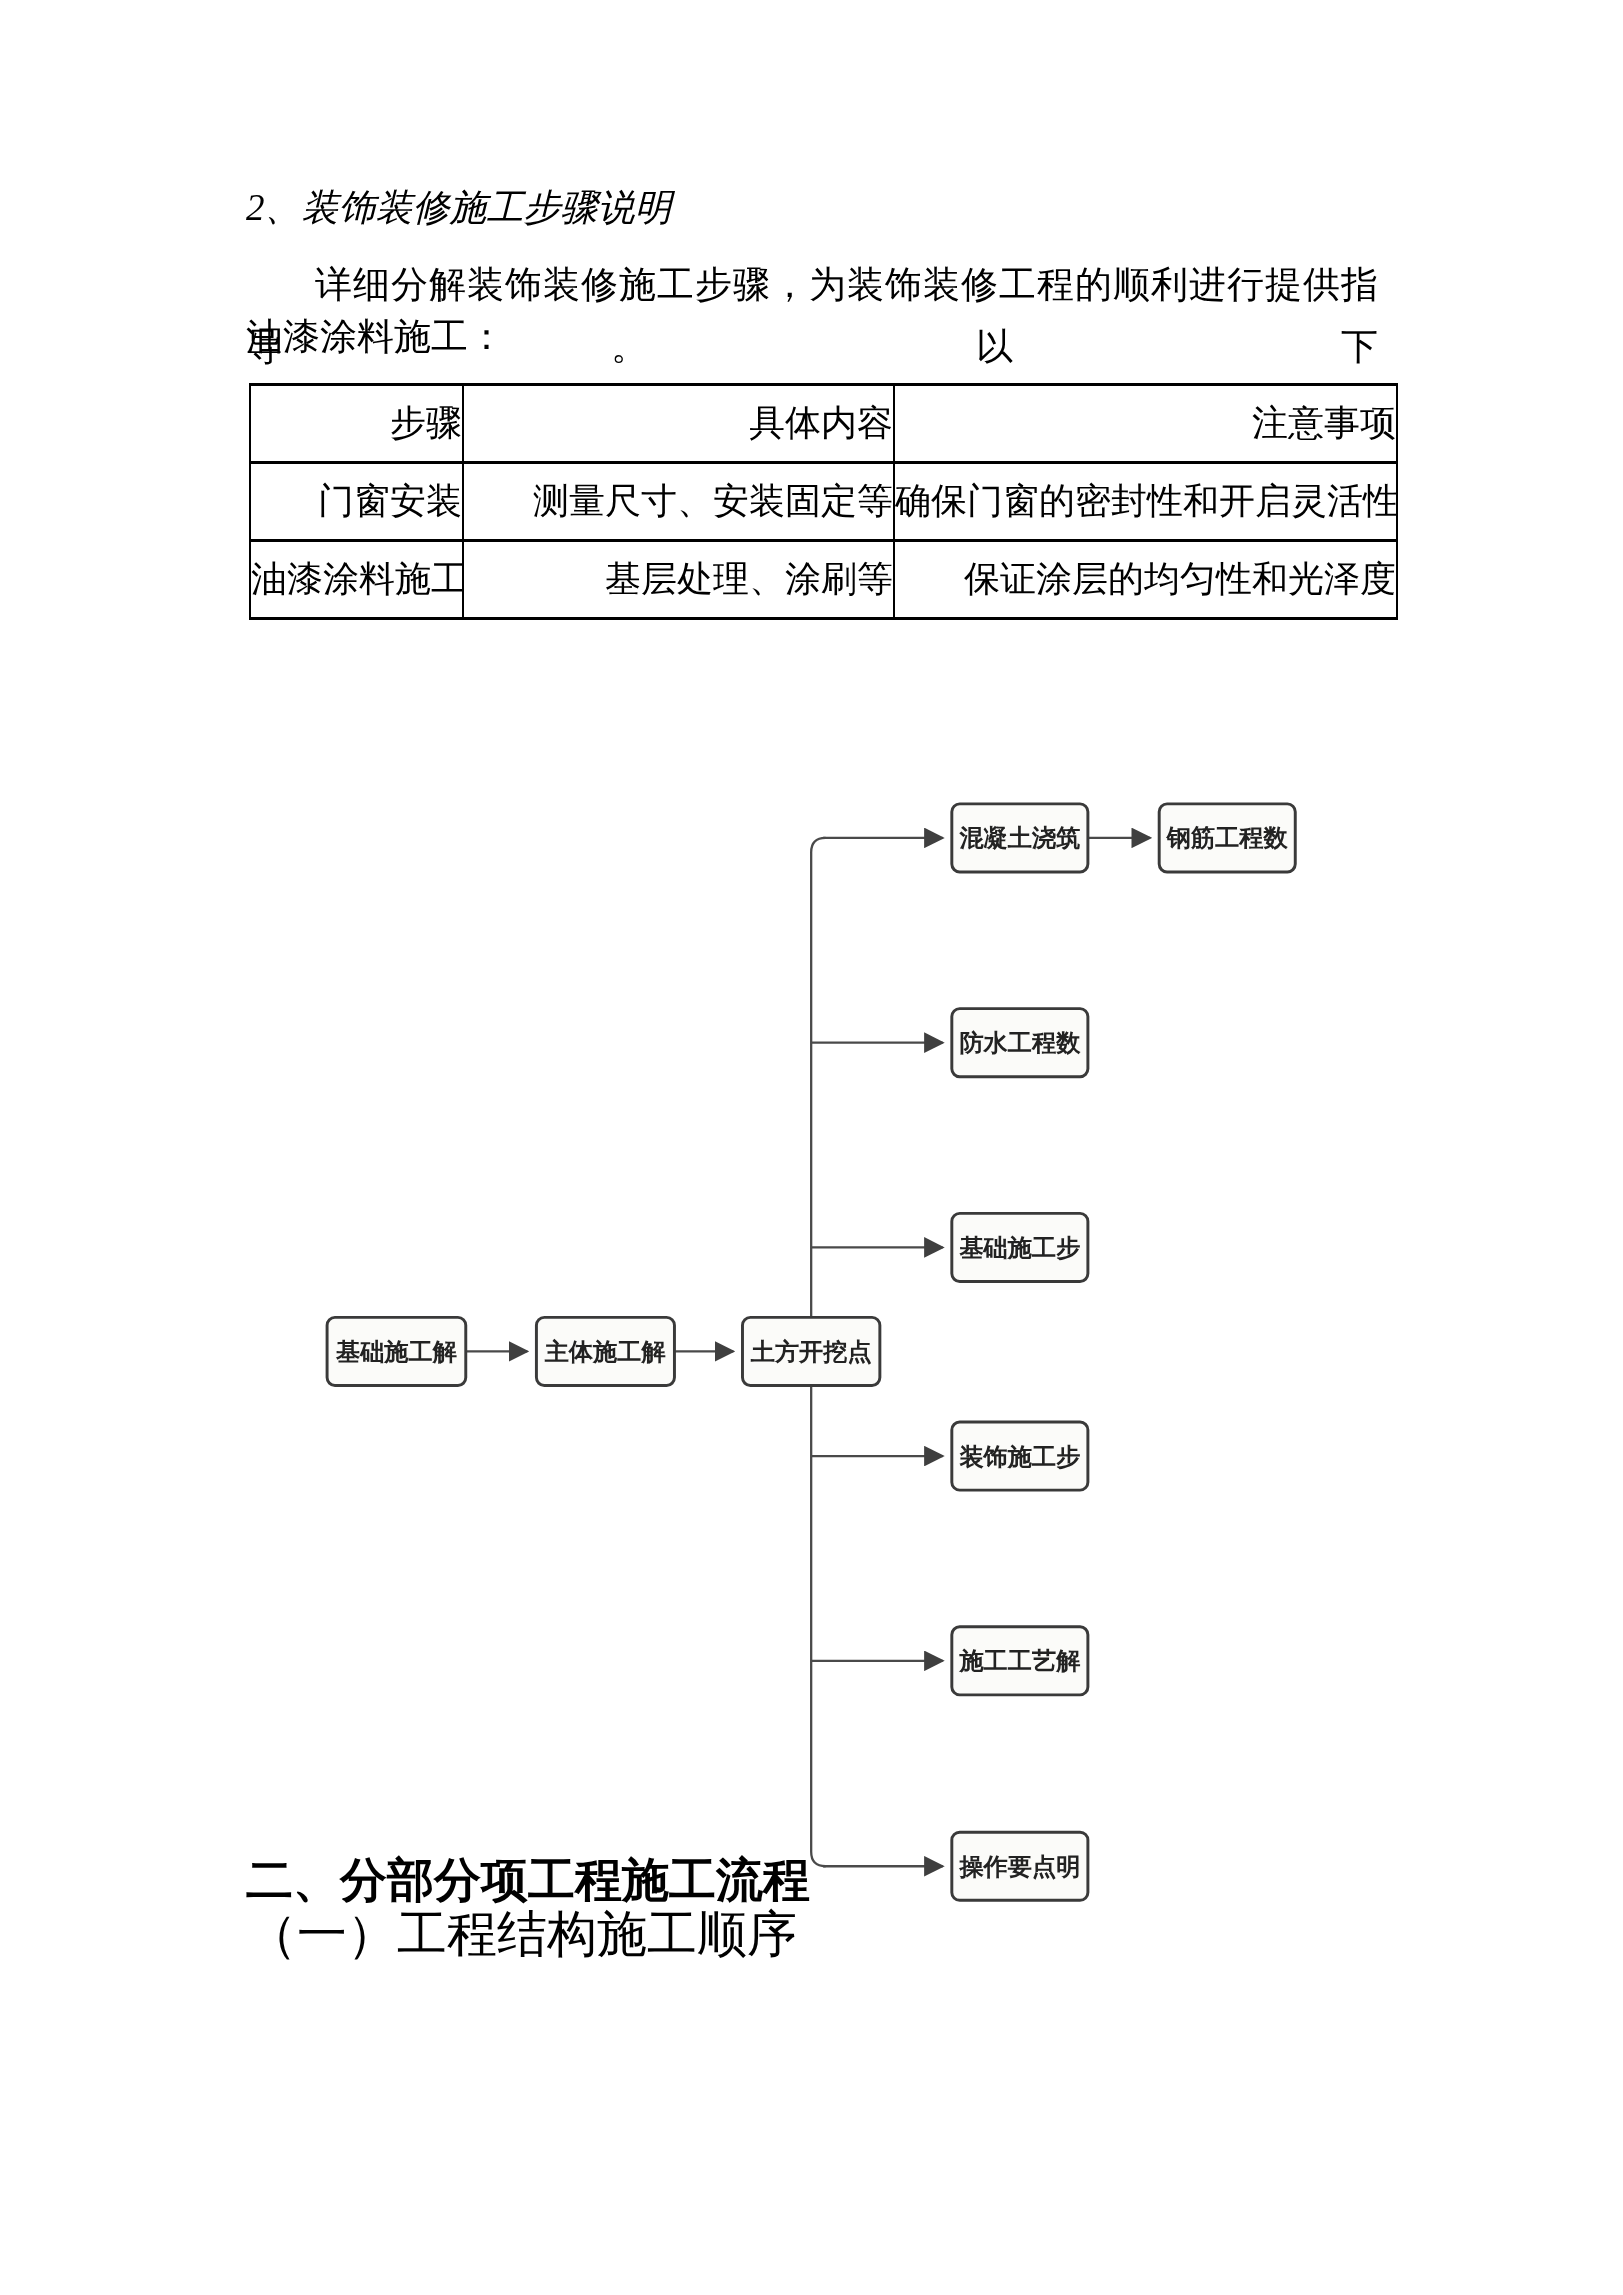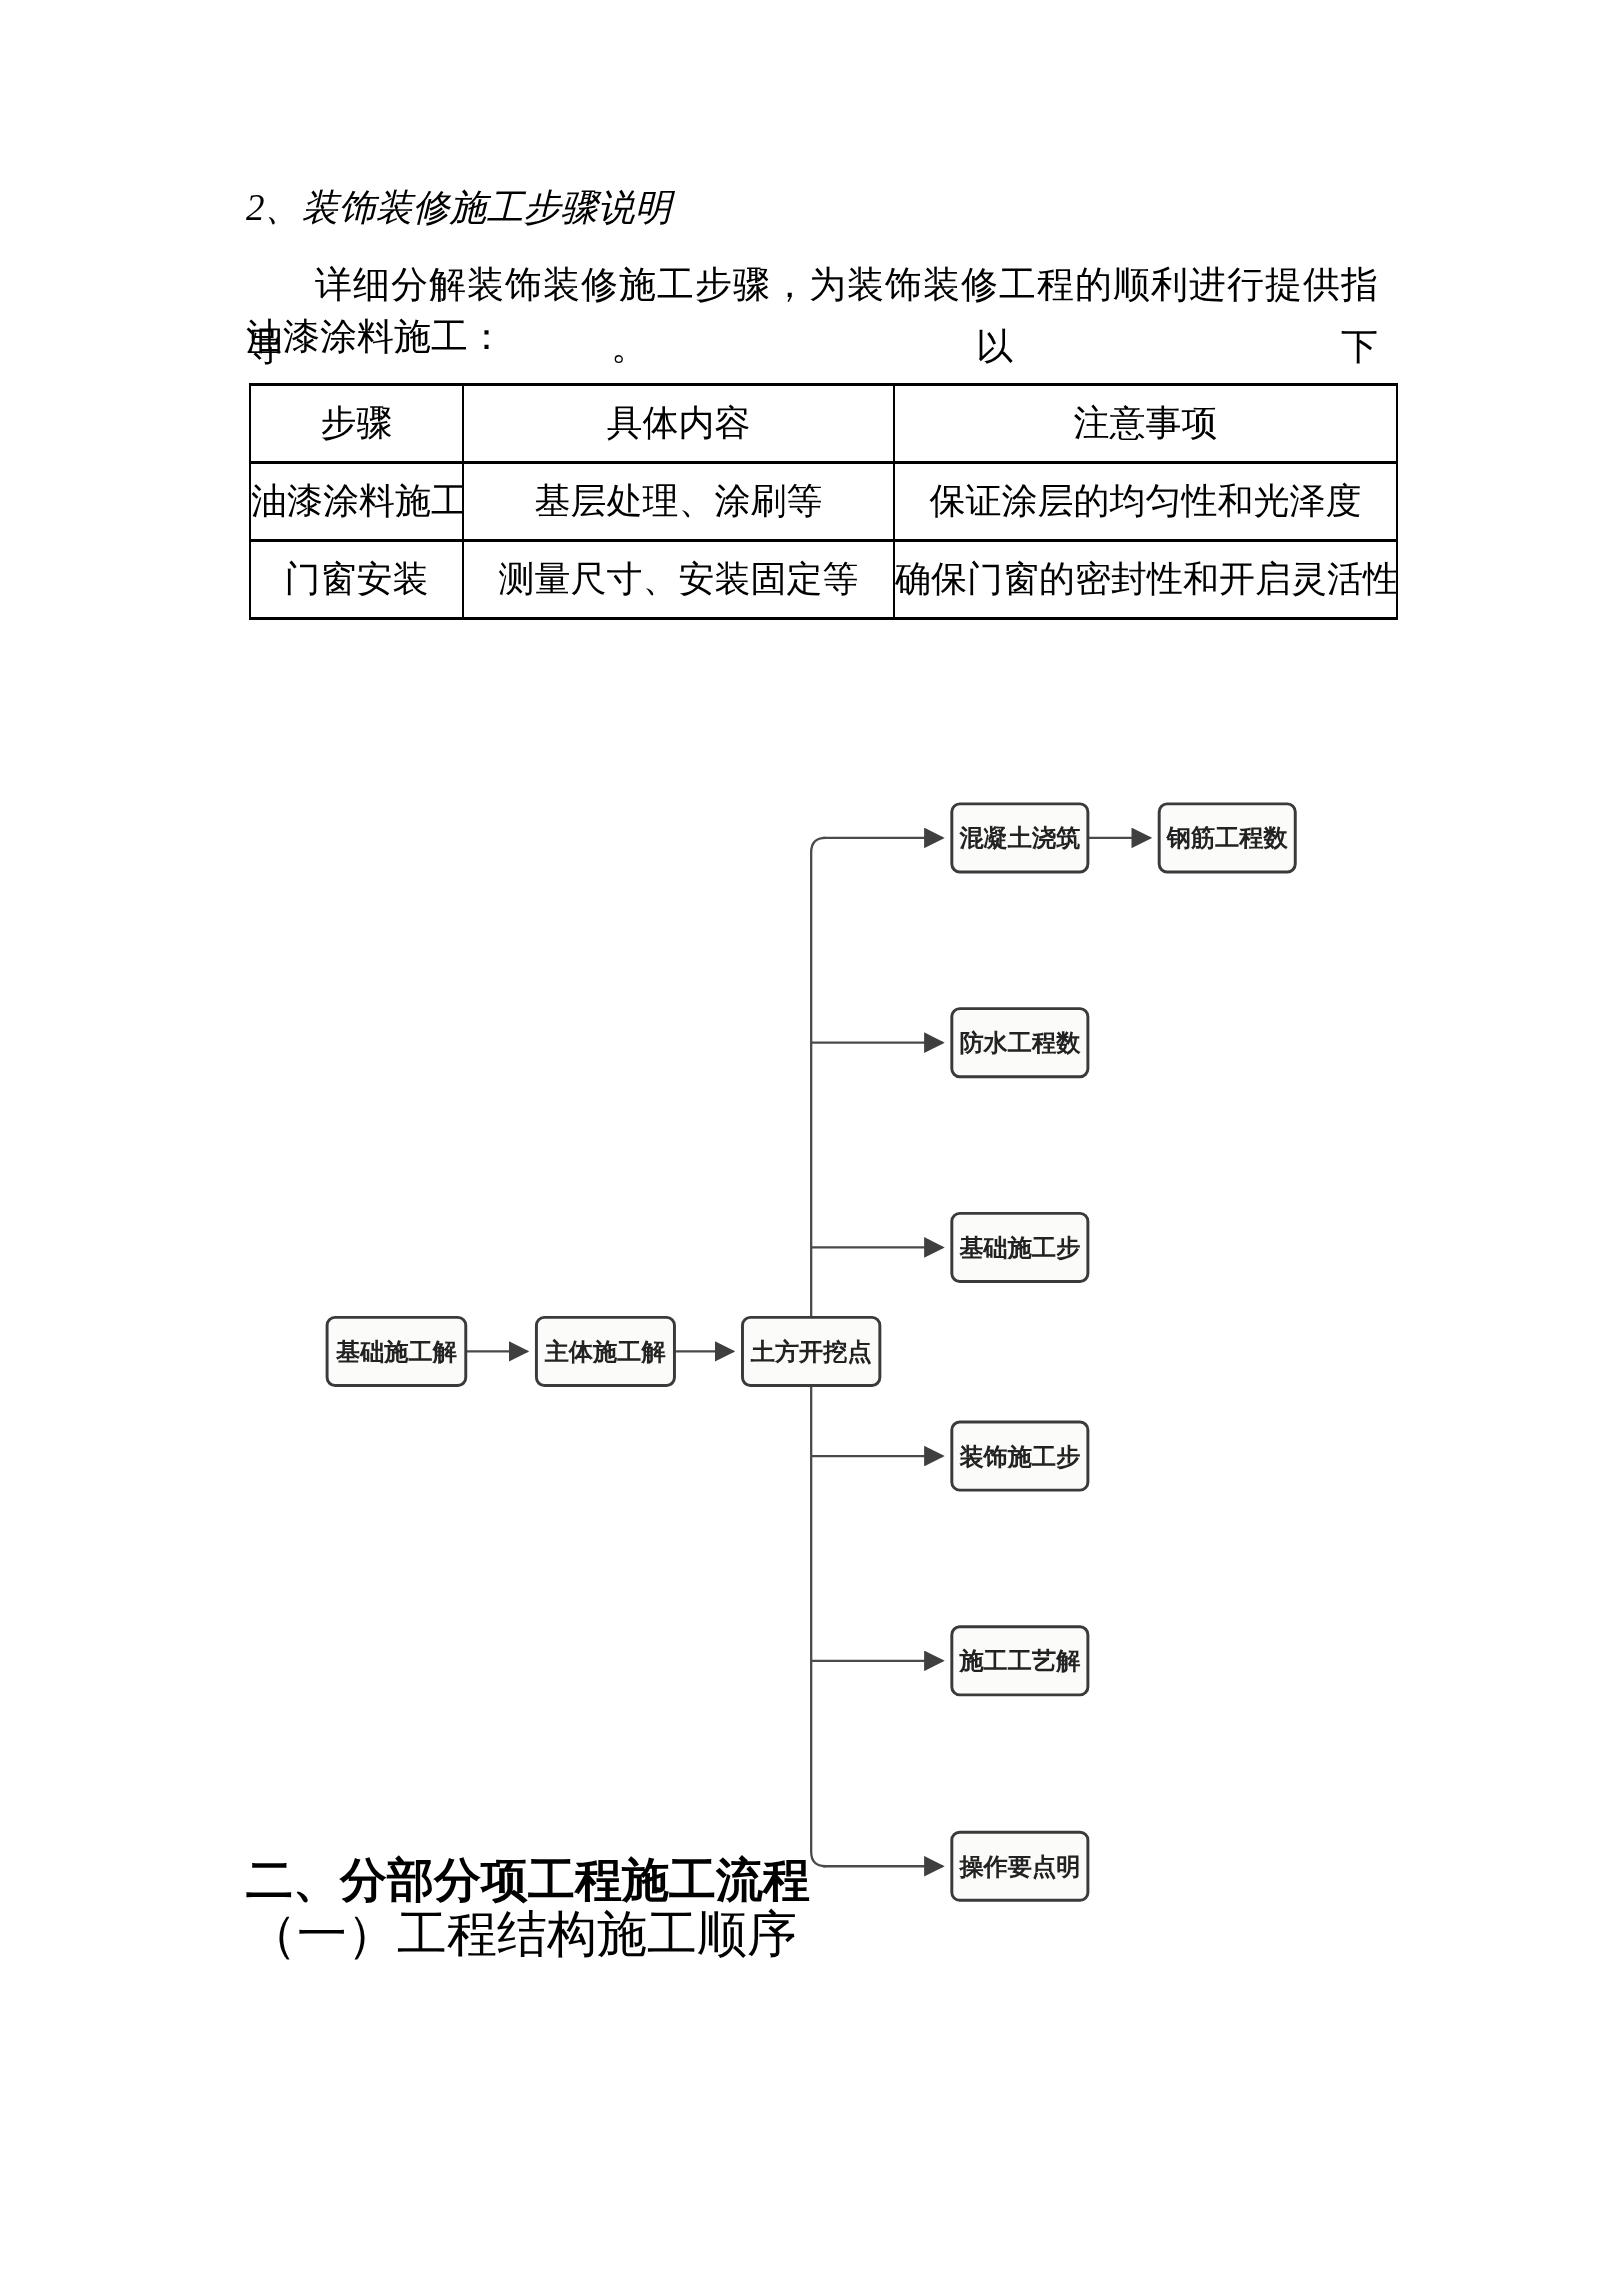--- a/index.html
+++ b/index.html
@@ -19,21 +19,21 @@
     left:246px;top:315px;font-size:37px;line-height:43px;white-space:nowrap;
   }
   
   table.steps{
     position:absolute;left:249px;top:383px;width:1146px;
     border-collapse:collapse;table-layout:fixed;
   }
   table.steps th,table.steps td{
     border-top:3.3px solid #000;border-bottom:3.3px solid #000;
     border-left:2px solid #000;border-right:2px solid #000;
-    text-align:center;vertical-align:middle;
+    text-align:right;vertical-align:middle;
     font-size:36px;font-weight:normal;padding:0;
     overflow:hidden;white-space:nowrap;
   }
   table.steps tr.hdr  td{height:75px;}
   table.steps tr.data td{height:75px;}
   
   svg.flow{position:absolute;left:0;top:792px;}
   .node-rect{fill:#fbfbf9;stroke:#3a3a3a;stroke-width:4.5;}
   .node-label{
     font-family:"Liberation Serif","DejaVu Serif",serif;
@@ -62,28 +62,28 @@
       <col style="width:431px">
       <col style="width:503px">
   </colgroup>
   <tbody>
       <tr class="hdr">
     <td>步骤</td>
     <td>具体内容</td>
     <td>注意事项</td>
   </tr>
   <tr class="data">
+    <td>门窗安装</td>
+    <td>测量尺寸、安装固定等</td>
+    <td>确保门窗的密封性和开启灵活性</td>
+  </tr>
+  <tr class="data">
     <td>油漆涂料施工</td>
     <td>基层处理、涂刷等</td>
     <td>保证涂层的均匀性和光泽度</td>
-  </tr>
-  <tr class="data">
-    <td>门窗安装</td>
-    <td>测量尺寸、安装固定等</td>
-    <td>确保门窗的密封性和开启灵活性</td>
   </tr>
 </tbody>
   </table>
 
 <svg class="flow" width="1623" height="1145" viewBox="0 0 2481 1750">
   <defs>
     <marker id="arrow" viewBox="0 0 10 10" refX="9" refY="5" markerWidth="9" markerHeight="9" orient="auto-start-reverse">
       <path d="M0,0 L10,5 L0,10 z" fill="#3f3f3f"></path>
     </marker>
   </defs>

